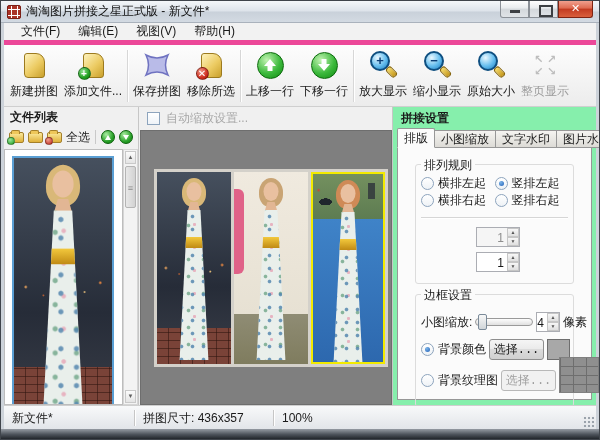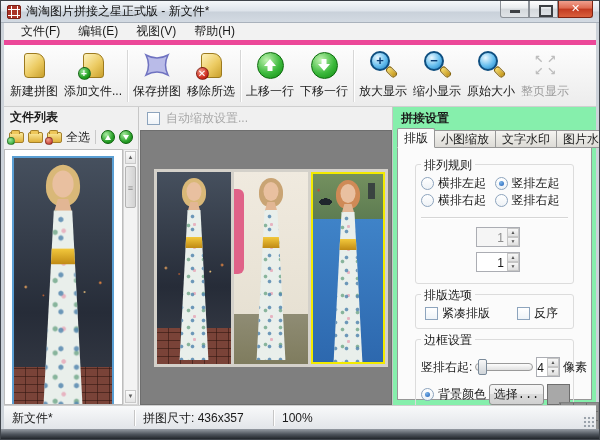--- a/index.html
+++ b/index.html
@@ -436,38 +436,25 @@
             <div class="spin">
               <div class="val">1</div>
               <div class="arrows">
                   <div class="au"></div>
                   <div class="ad"></div>
                 </div>
             </div>
           </div>
         </div>
 
-        <div class="grp">
-          <div class="grp-title">排版选项</div>
-          <div class="cb-row">
-            <div class="opt" style="width:88px;margin-left:4px;">
-              <div class="cb"></div>
-              <span>紧凑排版</span>
-            </div>
-            <div class="opt">
-              <div class="cb"></div>
-              <span>反序</span>
-            </div>
-          </div>
-        </div>
 
         <div class="grp">
           <div class="grp-title">边框设置</div>
           <div class="brd-row">
-            <span>竖排右起:</span>
+            <span>小图缩放:</span>
             <div class="slider">
               <div class="track"></div>
               <div class="knob"></div>
             </div>
             <div class="spin" style="width:34px;">
               <div class="val">4</div>
               <div class="arrows">
                   <div class="au"></div>
                   <div class="ad"></div>
                 </div>

